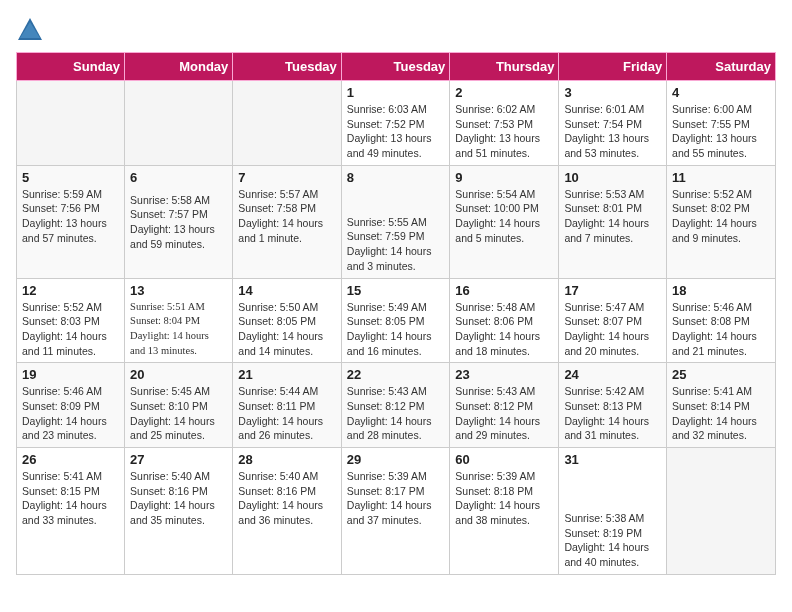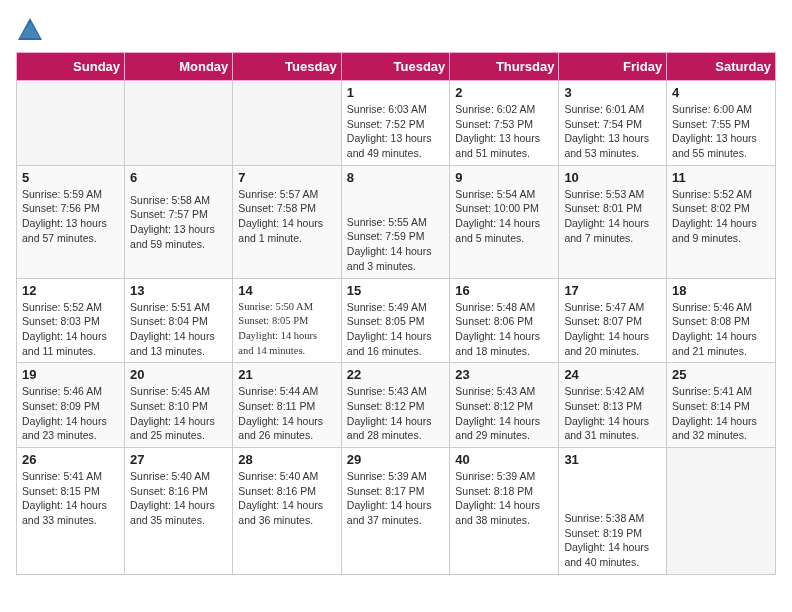--- a/index.html
+++ b/index.html
@@ -212,28 +212,28 @@
       <tr>
         <td>
           <span class="day-num">12</span>
           <div class="day-info" style="white-space: pre-line;">Sunrise: 5:52 AM
 Sunset: 8:03 PM
 Daylight: 14 hours
 and 11 minutes.</div>
         </td>
         <td>
           <span class="day-num">13</span>
-          <div class="day-info" style="white-space: pre-line;">Sunrise: 5:51 AM
+          <div class="day-info" style="white-space: pre-line; font-family: Liberation Serif, serif;">Sunrise: 5:51 AM
 Sunset: 8:04 PM
 Daylight: 14 hours
 and 13 minutes.</div>
         </td>
         <td>
           <span class="day-num">14</span>
-          <div class="day-info" style="white-space: pre-line; font-family: Liberation Serif, serif;">Sunrise: 5:50 AM
+          <div class="day-info" style="white-space: pre-line;">Sunrise: 5:50 AM
 Sunset: 8:05 PM
 Daylight: 14 hours
 and 14 minutes.</div>
         </td>
         <td>
           <span class="day-num">15</span>
           <div class="day-info" style="white-space: pre-line;">Sunrise: 5:49 AM
 Sunset: 8:05 PM
 Daylight: 14 hours
 and 16 minutes.</div>
@@ -334,21 +334,21 @@
 and 36 minutes.</div>
         </td>
         <td>
           <span class="day-num">29</span>
           <div class="day-info" style="white-space: pre-line;">Sunrise: 5:39 AM
 Sunset: 8:17 PM
 Daylight: 14 hours
 and 37 minutes.</div>
         </td>
         <td>
-          <span class="day-num">40</span>
+          <span class="day-num">60</span>
           <div class="day-info" style="white-space: pre-line;">Sunrise: 5:39 AM
 Sunset: 8:18 PM
 Daylight: 14 hours
 and 38 minutes.</div>
         </td>
         <td>
           <span class="day-num">31</span>
           <div class="day-info" style="white-space: pre-line; margin-top: 44px;">Sunrise: 5:38 AM
 Sunset: 8:19 PM
 Daylight: 14 hours

